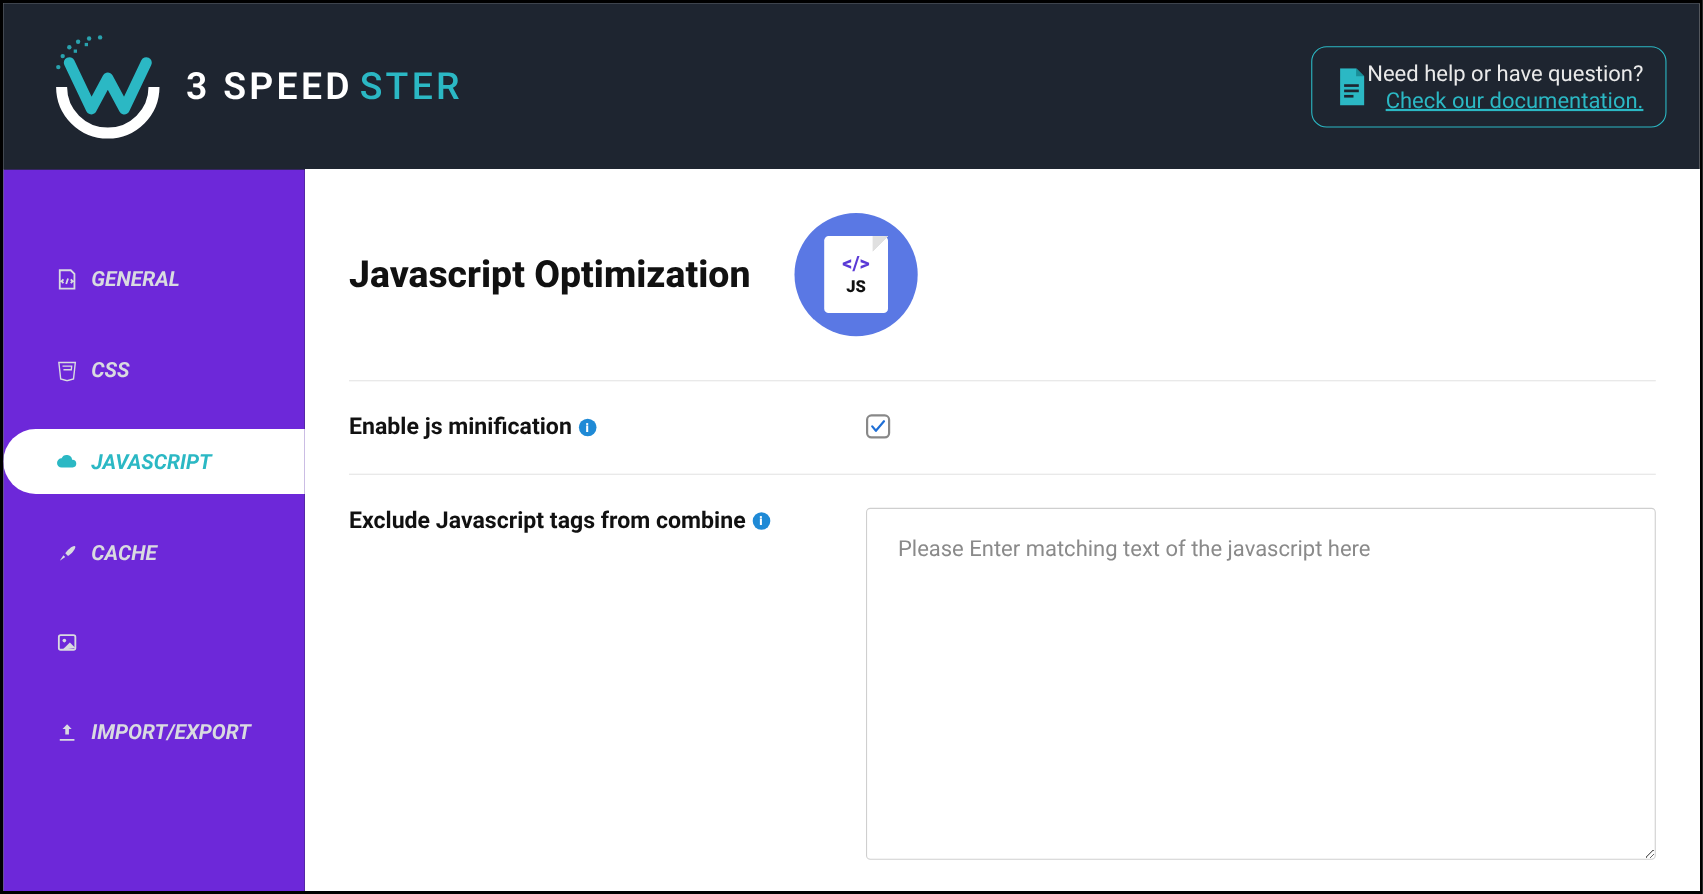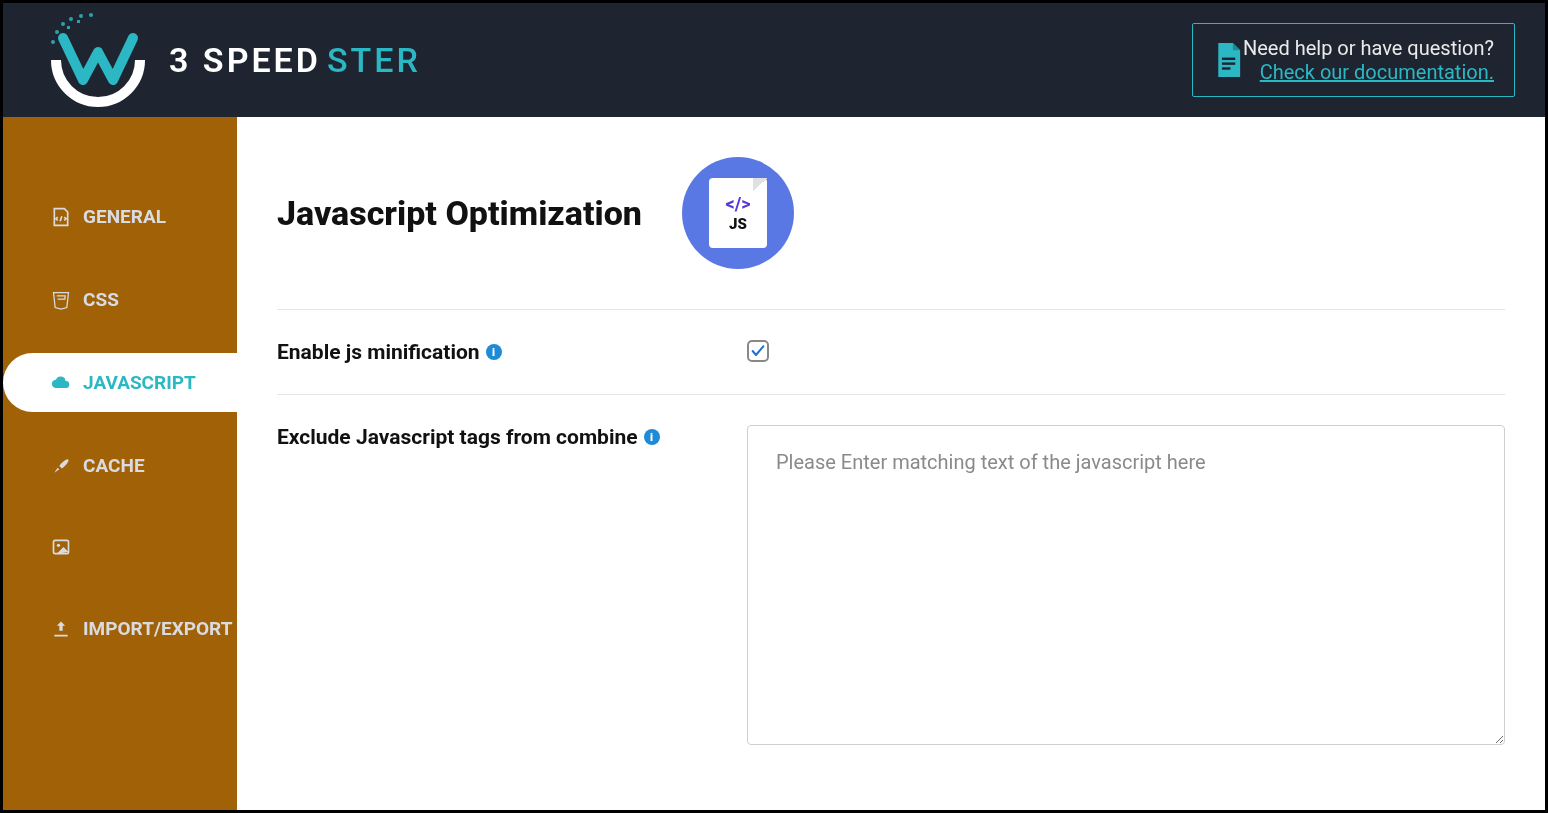--- a/index.html
+++ b/index.html
@@ -15,21 +15,21 @@
     display: flex;
     flex-direction: column;
     background: #1e2530;
   }
   .header {
     display: flex;
     align-items: center;
     justify-content: space-between;
     padding: 12px 30px;
     background: #1e2530;
-    height: 114px;
+    height: 151px;
   }
   .logo {
     display: flex;
     align-items: center;
     gap: 6px;
   }
   .logo-svg { width: 130px; height: 100px; }
   .logo-text1 {
     color: #fff;
     font-size: 34px;
@@ -37,38 +37,39 @@
     letter-spacing: 3px;
   }
   .logo-text2 {
     color: #2bb8c4;
     font-size: 34px;
     font-weight: 500;
     letter-spacing: 3px;
   }
   .help-box {
     border: 1px solid #2bb8c4;
-    border-radius: 2px;
+    border-radius: 14px;
     padding: 12px 20px;
     display: flex;
     align-items: center;
   }
   .help-text-wrap { text-align: right; }
   .help-line1 { color: #eaeaea; font-size: 20px; }
   .help-line2 { color: #2bb8c4; font-size: 20px; text-decoration: underline; cursor: pointer; }
   .body-area {
     flex: 1;
     display: flex;
     overflow: hidden;
   }
   .sidebar {
-    width: 234px;
-    background: #a16207;
+    width: 274px;
+    background: #6d28d9;
     padding-top: 70px;
     flex-shrink: 0;
+    font-style: italic;
   }
   .nav-item {
     display: flex;
     align-items: center;
     gap: 12px;
     padding: 18px 24px 18px 48px;
     color: #d9dbe0;
     font-size: 19px;
     font-weight: 700;
     cursor: pointer;

